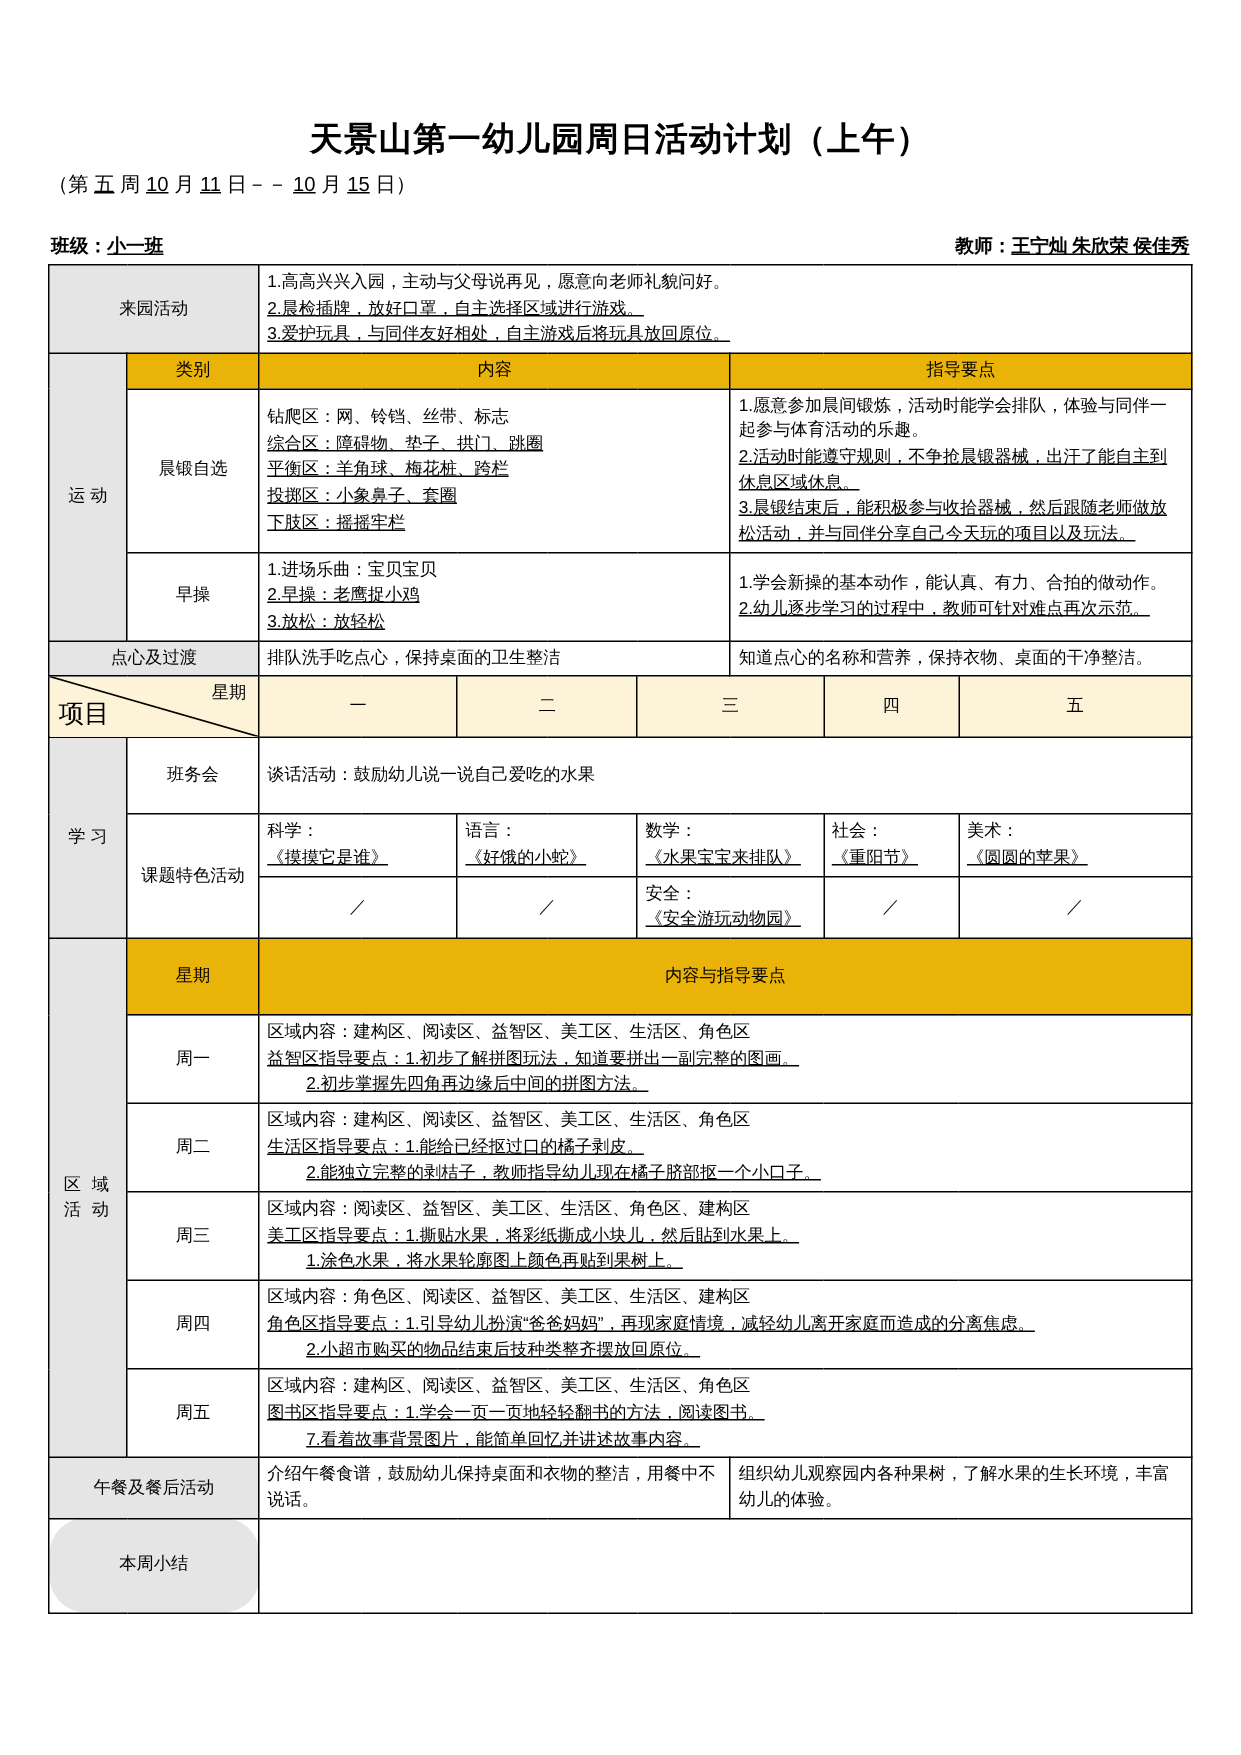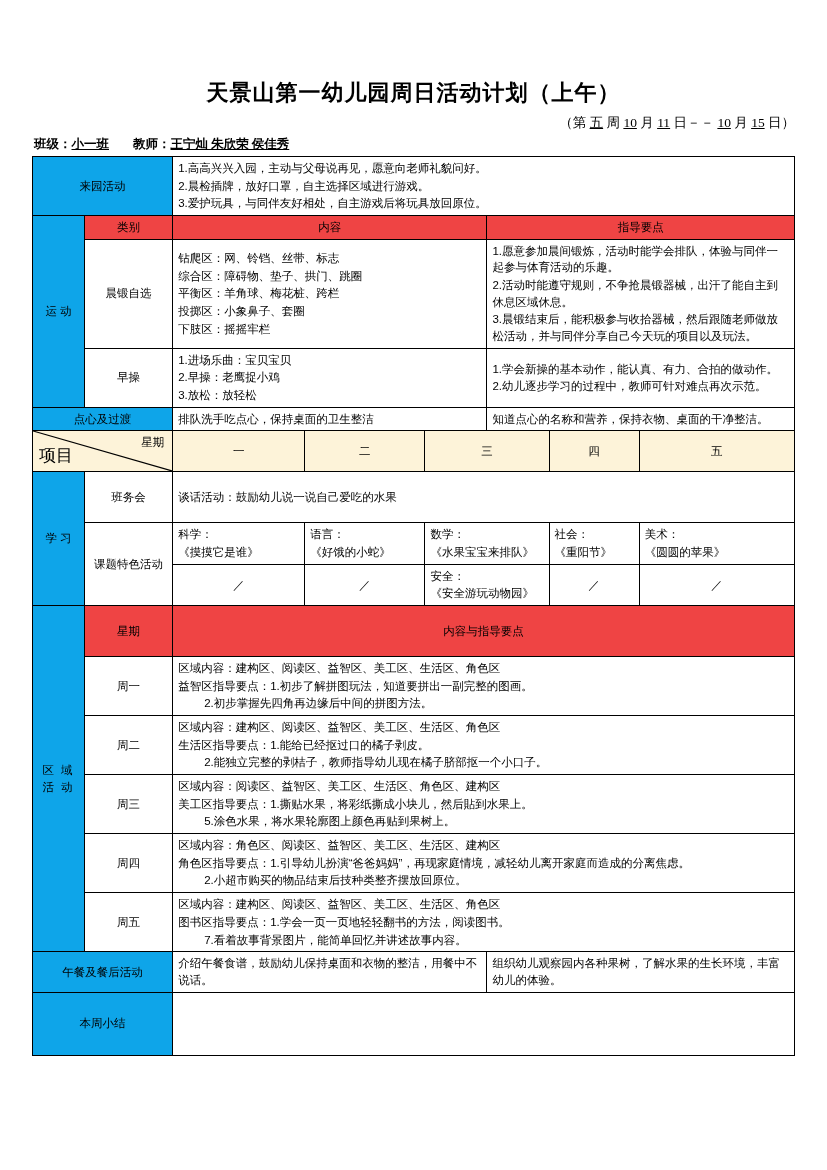--- a/index.html
+++ b/index.html
@@ -18,74 +18,74 @@
   }
   .doc-title{
     text-align:center;
     font-family:"Liberation Serif","DejaVu Serif",serif;
     font-size:22px;
     font-weight:bold;
     letter-spacing:1px;
     margin:18px 0 6px 0;
   }
   .doc-subtitle{
-    text-align:right;
-    font-family:Liberation Serif, serif;
+    text-align:left;
+    font-family:Liberation Sans, sans-serif;
     font-size:13.5px;
-    margin-bottom:4px;
+    margin-bottom:24px;
   }
   .u{ text-decoration:underline; }
   .meta-row{
     display:flex;
-    justify-content:flex-start;
+    justify-content:space-between;
     font-family:"Liberation Serif","DejaVu Serif",serif;
     font-size:12.5px;
     font-weight:bold;
     padding:0 2px 3px 2px;
     gap:24px;
   }
   table.main{
     width:100%;
     border-collapse:collapse;
     table-layout:fixed;
   }
   table.main td{
     border:1px solid #000;
     vertical-align:middle;
     padding:3px 5px;
     font-size:11.5px;
     line-height:1.45;
   }
   .c{ text-align:center; }
-  .vgray{ background:#ef4444; }
-  .vcream{ background:#0ea5e9; }
+  .vgray{ background:#eab308; }
+  .vcream{ background:#e5e5e5; }
   .vcream2{ background:#fdf3d9; }
   .vert{
     letter-spacing:2px;
   }
   .cellp{ margin:0; }
-  .cellp + .cellp{ margin-top:1px; }
+  .cellp + .cellp{ margin-top:1px;text-decoration:underline; }
   .indent{ padding-left:26px; }
   .tall{ height:44px;margin-left:12px; }
   .diag{
     position:relative;
     height:34px;
     padding:0;
     background:#fdf3d9;
   }
   .diag svg{
     position:absolute;left:0;top:0;width:100%;height:100%;
   }
   .diag .tl{
     position:absolute;left:6px;bottom:3px;font-size:17px;
   }
   .diag .tr{
     position:absolute;right:8px;top:3px;font-size:11.5px;
   }
-  .summary{ height:56px; }
+  .summary{ height:56px;border-radius:24px; }
 </style>
 </head>
 <body>
 
 <div class="page">
 
   <div class="doc-title">天景山第一幼儿园周日活动计划（上午）</div>
 
   <div class="doc-subtitle">
     <span>（第</span>
@@ -256,21 +256,21 @@
         <p class="cellp">生活区指导要点：1.能给已经抠过口的橘子剥皮。</p>
         <p class="cellp indent">2.能独立完整的剥桔子，教师指导幼儿现在橘子脐部抠一个小口子。</p>
       </td>
     </tr>
 
     <tr>
       <td class="c">周三</td>
       <td colspan="8">
         <p class="cellp">区域内容：阅读区、益智区、美工区、生活区、角色区、建构区</p>
         <p class="cellp">美工区指导要点：1.撕贴水果，将彩纸撕成小块儿，然后貼到水果上。</p>
-        <p class="cellp indent">5.涂色水果，将水果轮廓图上颜色再贴到果树上。</p>
+        <p class="cellp indent">1.涂色水果，将水果轮廓图上颜色再贴到果树上。</p>
       </td>
     </tr>
 
     <tr>
       <td class="c">周四</td>
       <td colspan="8">
         <p class="cellp">区域内容：角色区、阅读区、益智区、美工区、生活区、建构区</p>
         <p class="cellp">角色区指导要点：1.引导幼儿扮演“爸爸妈妈”，再现家庭情境，减轻幼儿离开家庭而造成的分离焦虑。</p>
         <p class="cellp indent">2.小超市购买的物品结束后技种类整齐摆放回原位。</p>
       </td>

